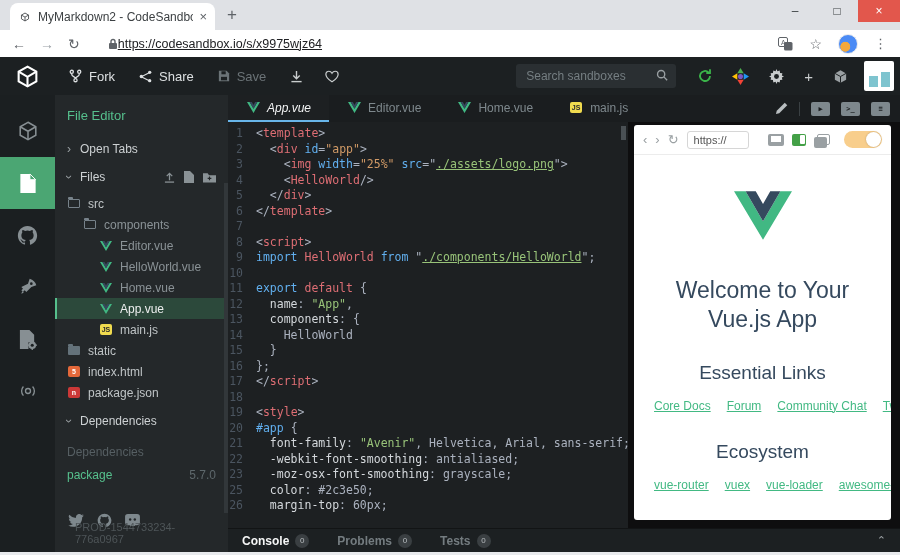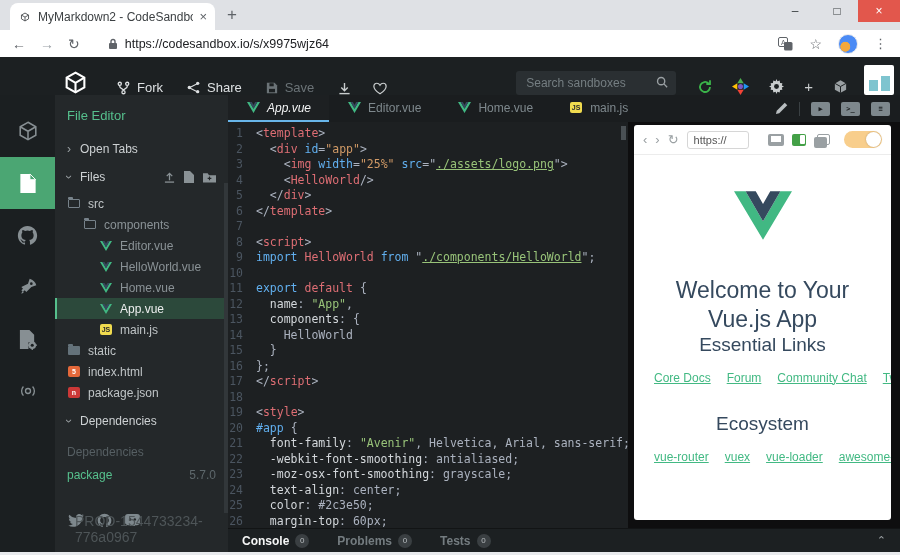--- a/index.html
+++ b/index.html
@@ -11,27 +11,27 @@
   .btab { height:27px; width:205px; background:#fff; border-radius:8px 8px 0 0; display:flex; align-items:center; padding:0 8px; gap:6px; font-size:12px; color:#3C4043; }
   .btab .btitle { flex:1; white-space:nowrap; overflow:hidden; }
   .btab .tabclose { color:#5F6368; font-size:13px; cursor:default; }
   .newtab { font-size:17px; color:#5F6368; margin-left:12px; padding-bottom:5px; }
   .wincontrols { position:absolute; top:0; right:0; height:22px; display:flex; font-size:12px; color:#3C4043; }
   .wincontrols span { width:42px; display:flex; align-items:center; justify-content:center; }
   .wc-close { background:#E2574C; color:#fff; }
   .urlbar { height:27px; background:#fff; display:flex; align-items:center; padding:0 12px; gap:14px; flex-shrink:0; }
   .navic { color:#5F6368; font-size:14px; line-height:1; }
   .navic.dim { color:#9AA0A6; }
-  .urltext { font-size:12.5px; color:#202124; display:flex; align-items:center; gap:7px; margin-left:14px; flex:1; }
+  .urltext { font-size:12.5px; color:#202124; display:flex; align-items:center; margin-left:14px; flex:1;text-decoration:underline; }
   .urlbar-right { display:flex; align-items:center; gap:16px; }
   .avatar-browser { width:20px; height:20px; border-radius:50%; background:radial-gradient(circle at 35% 65%, #F4A83C 0 28%, #4B8BF5 32% 100%); border:1px solid #E8EAED; }
   .dots { color:#5F6368; font-size:13px; letter-spacing:1px; }
 
   
-  .cs-header { height:38px; background:#1C2022; display:flex; align-items:flex-end; flex-shrink:0; color:#E3E6E8;padding-left:48px; }
+  .cs-header { height:38px; background:#1C2022; display:flex; align-items:center; flex-shrink:0; color:#E3E6E8; }
   .logo-tile { width:55px; display:flex; justify-content:center; align-items:center; flex-shrink:0; }
   .hbtn { display:flex; align-items:center; gap:7px; font-size:13px; margin-right:24px; color:#DDE0E2; }
   .hbtn svg { flex-shrink:0; }
   .hbtn.disabled { color:#6B7377; }
   .hicon { margin-right:22px; color:#C9CDCE; display:flex; }
   .hspacer { flex:1; }
   .searchwrap { position:relative; margin-right:22px; }
   .searchwrap input { width:160px; height:24px; background:#2A2F32; border:0; border-radius:3px; color:#B7BCBF; font-size:12px; padding:0 28px 0 10px; outline:none; }
   .searchwrap input::placeholder { color:#757E82; }
   .searchwrap .mag { position:absolute; right:8px; top:5px; color:#9AA0A3; }
@@ -63,21 +63,21 @@
   .htmlb{ background:#E4683A; color:#fff; }
   .jsonb{ background:#CB3837; color:#fff; }
   .foldb{ width:12px; height:9px; background:#64727A; border-radius:1px; position:relative; }
   .foldb:before { content:""; position:absolute; top:-2px; left:0; width:5px; height:2px; background:#64727A; border-radius:1px 1px 0 0; }
   .foldo{ width:12px; height:9px; border:1px solid #77828A; border-radius:1px; position:relative; }
   .foldo:before { content:""; position:absolute; top:-3px; left:-1px; width:5px; height:2px; background:#77828A; border-radius:1px 1px 0 0; }
   .deps-label { color:#565F63; padding:10px 12px 4px; }
   .dep-row { display:flex; justify-content:space-between; padding:5px 12px; color:#56C08D; }
   .dep-row .ver { color:#5E686C; }
   .socials { position:absolute; bottom:24px; left:13px; display:flex; gap:13px; color:#7E888D; align-items:center; }
-  .build { position:absolute; bottom:7px; right:8px; font-size:14px; color:#4E5558;padding-left:20px; }
+  .build { position:absolute; bottom:7px; right:8px; font-size:11px; color:#4E5558;padding-left:20px; }
   .exp-scroll { position:absolute; top:88px; right:0; width:4px; height:330px; background:#32373A; }
 
   
   .right-col { flex:1; display:flex; flex-direction:column; min-width:0; }
   .tabbar { height:27px; background:#1A1D1F; display:flex; align-items:stretch; color:#7E888D; font-size:12px; flex-shrink:0; }
   .etab { display:flex; align-items:center; gap:7px; padding:0 18px; border-bottom:2px solid transparent; }
   .etab.active { background:#1D2022; color:#F2F3F4; font-style:italic; border-bottom-color:#68B5E9; }
   .etab .ic svg { width:13px; height:11px; }
   .tabbar-right { margin-left:auto; display:flex; align-items:center; gap:11px; padding-right:10px; color:#8A9296; }
   .vsep { width:1px; height:14px; background:#3A4043; }
@@ -107,21 +107,21 @@
   .mon:after { content:""; position:absolute; left:3px; top:2px; right:3px; bottom:4px; background:#fff; }
   .split { width:14px; height:12px; background:#43A047; border-radius:2px; position:relative; }
   .split:after { content:""; position:absolute; right:1.5px; top:1.5px; bottom:1.5px; width:5px; background:#fff; border-radius:1px; }
   .layers { width:13px; height:11px; border:1.5px solid #9AA0A3; border-radius:2px; position:relative; margin-left:3px; }
   .layers:before { content:""; position:absolute; left:-4px; top:2px; width:13px; height:11px; background:#9AA0A3; border-radius:2px; }
   .toggle { width:38px; height:17px; border-radius:9px; background:#F8CE8C; position:relative; margin-left:6px; }
   .toggle .knob { position:absolute; right:1px; top:1px; width:15px; height:15px; border-radius:50%; background:#fff; box-shadow:0 0 2px rgba(0,0,0,.25); }
   .pbody { flex:1; text-align:center; color:#35495E; overflow:hidden; }
   .vuelogo { margin-top:36px; }
   .pheading { font-size:23px; font-weight:400; margin:32px 18px 0; line-height:1.25; }
-  .psub { font-size:19px; font-weight:400; }
+  .psub { font-size:19px; font-weight:400; margin-top:28px; }
   .plinks { margin-top:12px; font-size:12px; line-height:1.75; padding:0 12px; }
   .plinks a { color:#42B983; margin:0 8px; white-space:nowrap; }
 
   .consolebar { height:24px; background:#1C2022; display:flex; align-items:center; padding:0 14px; gap:28px; flex-shrink:0; border-top:1px solid #121415; }
   .ctab { display:flex; align-items:center; gap:6px; font-size:12px; font-weight:700; color:#747C80; }
   .ctab.active { color:#F5F6F6;gap:6px; }
   .cbadge { width:14px; height:14px; border-radius:50%; background:#3A3F42; color:#B9BEC1; font-size:8px; font-weight:400; display:flex; align-items:center; justify-content:center; }
   .console-chevron { margin-left:auto; color:#9AA0A3; font-size:11px; }
 
   .bottom-strip { height:3px; background:#E8EAED; flex-shrink:0; }
@@ -556,24 +556,20 @@
                 <span class="ln">21</span>
                 <span class="lc"><span class="tk-w">  font-family</span><span class="tk-p">: </span><span class="tk-g">"Avenir"</span><span class="tk-p">, Helvetica, Arial, sans-serif;</span></span>
               </div>
               <div class="cl">
                 <span class="ln">22</span>
                 <span class="lc"><span class="tk-w">  -webkit-font-smoothing</span><span class="tk-p">: antialiased;</span></span>
               </div>
               <div class="cl">
                 <span class="ln">23</span>
                 <span class="lc"><span class="tk-w">  -moz-osx-font-smoothing</span><span class="tk-p">: grayscale;</span></span>
-              </div>
-              <div class="cl">
-                <span class="ln">24</span>
-                <span class="lc"><span class="tk-w">  text-align</span><span class="tk-p">: center;</span></span>
               </div>
               <div class="cl">
                 <span class="ln">25</span>
                 <span class="lc"><span class="tk-w">  color</span><span class="tk-p">: #2c3e50;</span></span>
               </div>
               <div class="cl">
                 <span class="ln">26</span>
                 <span class="lc"><span class="tk-w">  margin-top</span><span class="tk-p">: 60px;</span></span>
               </div>
             </div>

